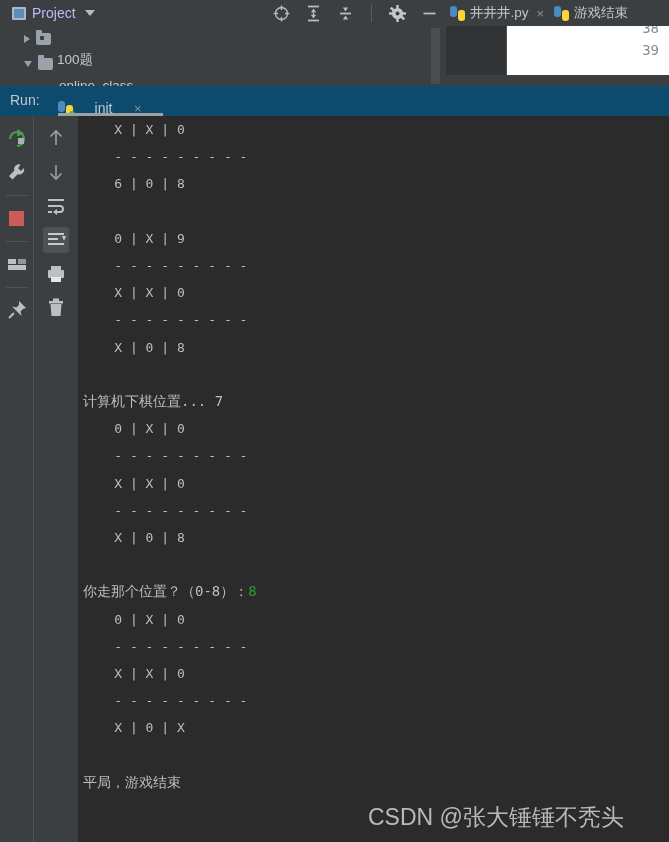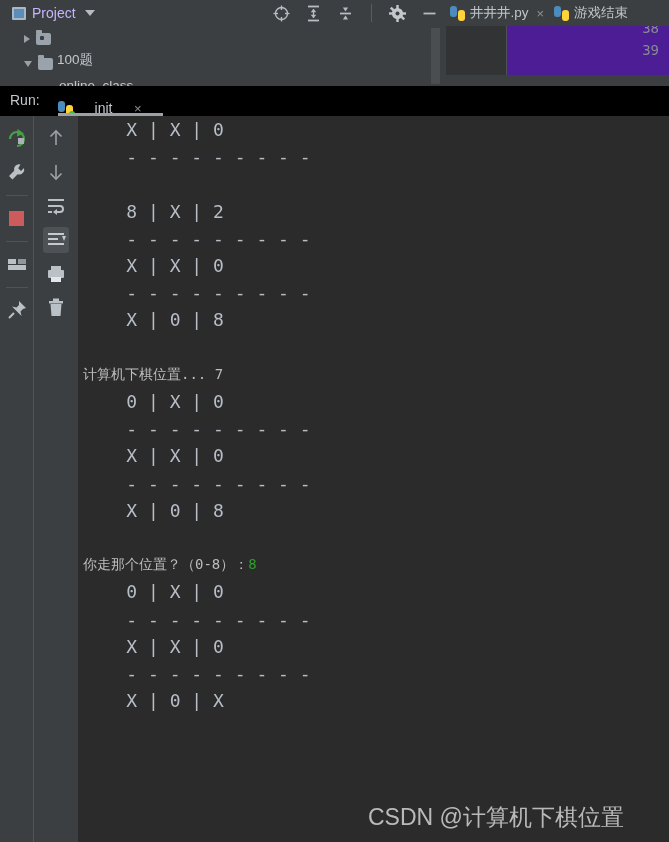--- a/index.html
+++ b/index.html
@@ -156,21 +156,21 @@
     width: 9px; height: 56px;
     background: #4b4e50;
     border-radius: 1px;
   }
 
   
   .editor-peek {
     position: absolute;
     left: 446px; top: 26px;
     width: 223px; height: 60px;
-    background: #4c1d95;
+    background: #ffffff;
     overflow: hidden;
   }
   .gutter {
     position: absolute;
     left: 0; top: 0;
     width: 60px; height: 60px;
     background: #313335;
   }
   .gutter-sep {
     position: absolute;
@@ -196,21 +196,21 @@
     left: 0; top: 49px;
     width: 223px; height: 1px;
     background: #3c3f41;
   }
 
   
   .runhdr {
     position: absolute;
     left: 0; top: 86px;
     width: 669px; height: 30px;
-    background: #000000;
+    background: #0c4a6e;
   }
   .run-label {
     position: absolute;
     left: 10px; top: 6px;
     color: #c3c8cd;
     font-size: 14px;
   }
   .run-tab {
     position: absolute;
     left: 58px; top: 0;
@@ -284,21 +284,21 @@
   
   .console {
     position: absolute;
     left: 78px; top: 116px;
     width: 591px; height: 726px;
     background: #2b2b2b;
     overflow: hidden;
   }
   .cline {
     font-family: "DejaVu Sans Mono", monospace;
-    font-size: 18px;
+    font-size: 13px;
     line-height: 27.2px;
     color: #a9b7c6;
     white-space: pre;
     padding-left: 5px;
   }
   .cline.board { color: #b7bec7; }
   .cline.sep { color: #b7bec7; letter-spacing: 0; }
   .cline.msg { color: #bdbdbd; font-size: 14px; }
   .inval { color: #2f9e2f; }
   .blank { height: 27.2px; }
@@ -507,37 +507,39 @@
         <path d="M5.5 7h11l-1 12h-9z" fill="#b9c0c6"></path>
       </svg>
     </span>
   </div>
 </div>
 
 <div class="console">
   <div id="console-lines">
       <div class="cline board">    X | X | 0</div>
       <div class="cline sep">    - - - - - - - - -</div>
+      <div class="cline board">    6 | 0 | 8</div>
       <div class="blank"></div>
-      <div class="cline board">    8 | X | 2</div>
+      <div class="cline board">    0 | X | 9</div>
       <div class="cline sep">    - - - - - - - - -</div>
       <div class="cline board">    X | X | 0</div>
       <div class="cline sep">    - - - - - - - - -</div>
       <div class="cline board">    X | 0 | 8</div>
       <div class="blank"></div>
       <div class="cline msg">计算机下棋位置... 7</div>
       <div class="cline board">    0 | X | 0</div>
       <div class="cline sep">    - - - - - - - - -</div>
       <div class="cline board">    X | X | 0</div>
       <div class="cline sep">    - - - - - - - - -</div>
       <div class="cline board">    X | 0 | 8</div>
       <div class="blank"></div>
       <div class="cline msg"><span>你走那个位置？（0-8）：</span><span class="inval">8</span></div>
       <div class="cline board">    0 | X | 0</div>
       <div class="cline sep">    - - - - - - - - -</div>
       <div class="cline board">    X | X | 0</div>
       <div class="cline sep">    - - - - - - - - -</div>
       <div class="cline board">    X | 0 | X</div>
       <div class="blank"></div>
+      <div class="cline msg">平局，游戏结束</div>
     </div>
 </div>
 
-<div class="watermark">CSDN @计算机下棋位置</div>
+<div class="watermark">CSDN @张大锤锤不秃头</div>
 
 </body></html>

